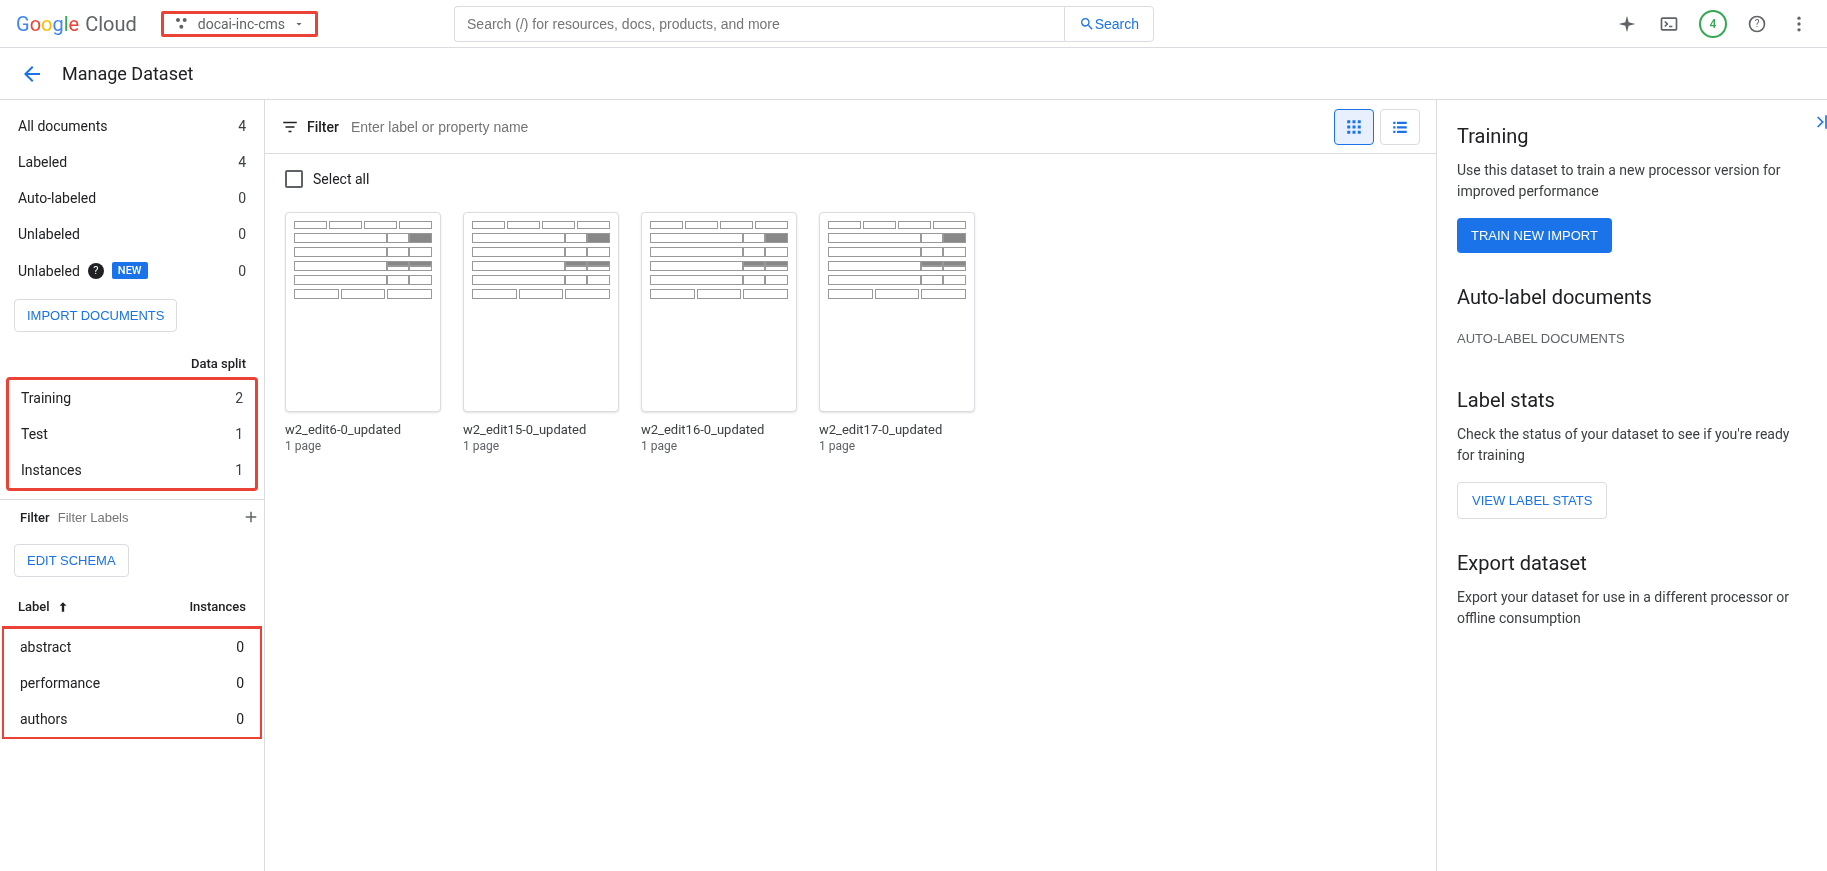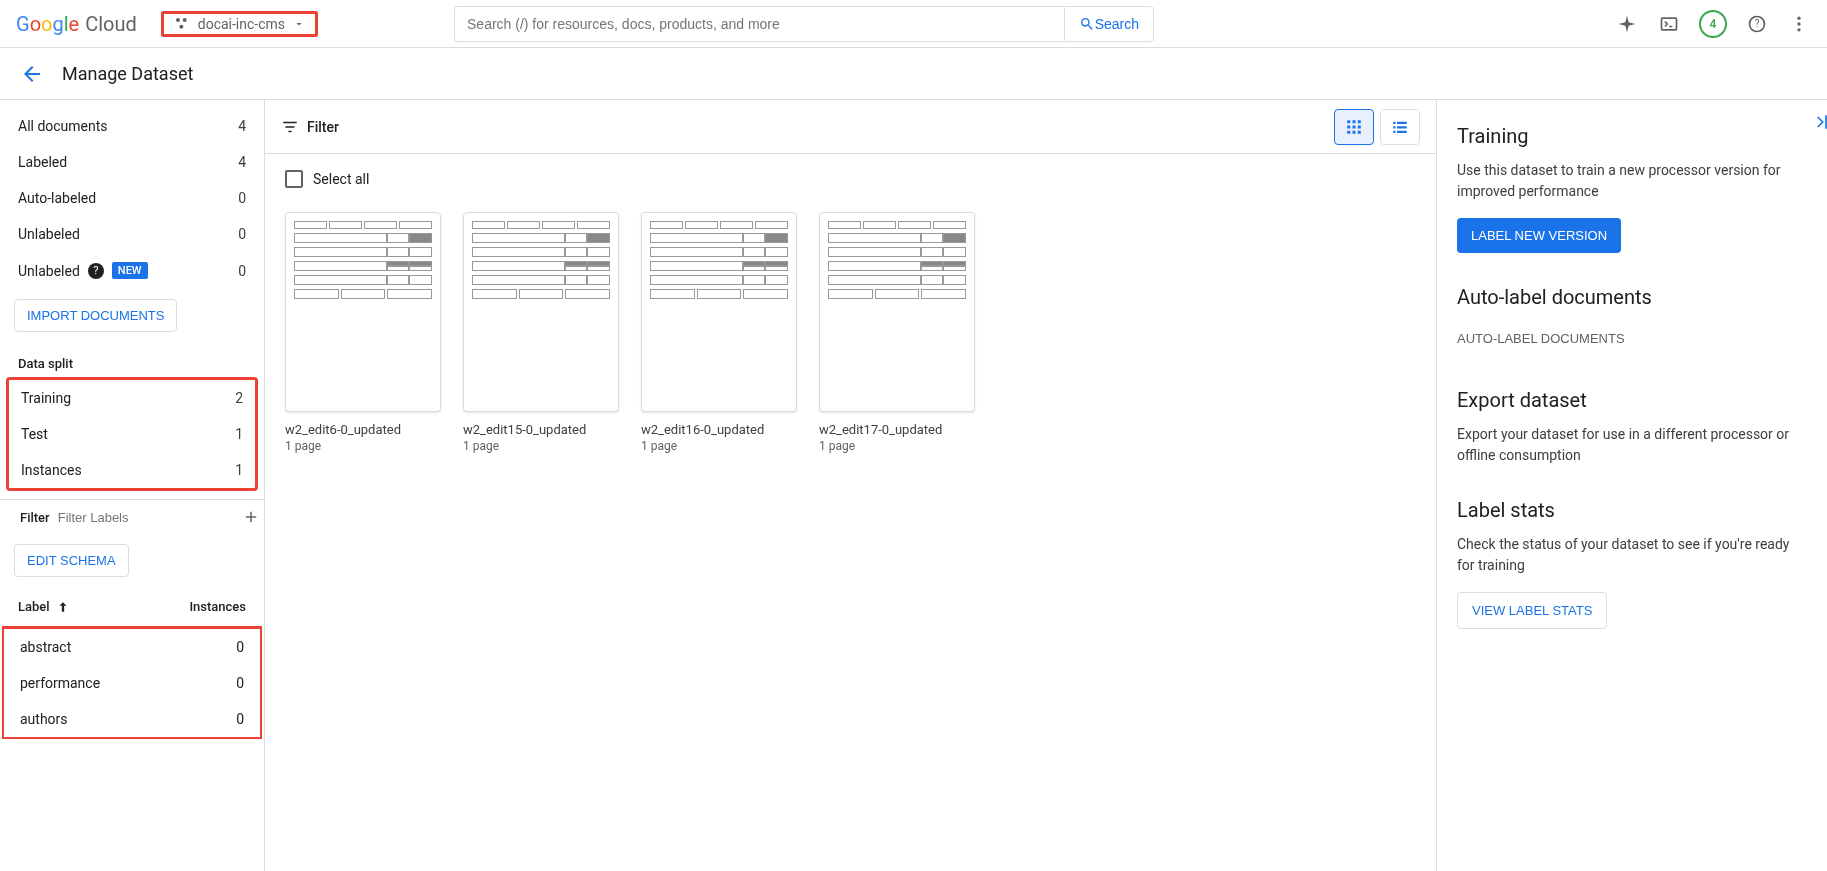--- a/index.html
+++ b/index.html
@@ -34,21 +34,21 @@
 .right-pane { width: 390px; padding: 24px 20px; overflow-y: auto; position: relative; }
 .right-collapse { position: absolute; top: 12px; right: -4px; color: #1a73e8; cursor: pointer; }
 
 
 .side-row { display: flex; justify-content: space-between; align-items: center; padding: 10px 18px; font-size: 14px; cursor: pointer; }
 .side-row .count { color: #3c4043; }
 .side-row.badge-row .left { display: flex; align-items: center; gap: 8px; }
 .help-circle { width: 16px; height: 16px; border-radius: 50%; background: #202124; color: #fff; font-size: 11px; display: flex; align-items: center; justify-content: center; }
 .new-badge { background: #1a73e8; color: #fff; font-size: 11px; padding: 2px 6px; border-radius: 2px; font-weight: 500; }
 .import-btn, .edit-schema-btn { margin: 10px 14px; border: 1px solid #dadce0; background: #fff; color: #1a73e8; font-size: 13px; font-weight: 500; padding: 8px 12px; border-radius: 4px; cursor: pointer; }
-.section-label { font-size: 13px; font-weight: 500; padding: 14px 18px 6px; }
+.section-label { font-size: 13px; font-weight: 500; padding: 14px 18px 6px; text-align: right; }
 .highlight-box { border: 3px solid #ea4335; border-radius: 4px; margin: 0 6px; }
 .highlight-box .side-row { padding-left: 12px; padding-right: 12px; }
 .filter-row { display: flex; align-items: center; padding: 8px 12px; gap: 8px; border-top: 1px solid #dadce0; margin-top: 8px; }
 .filter-label { font-size: 13px; font-weight: 500; }
 .filter-input { flex: 1; border: none; outline: none; font-size: 13px; }
 .filter-icons { display: flex; gap: 14px; color: #5f6368; }
 .label-header { display: flex; justify-content: space-between; padding: 12px 18px; font-size: 13px; font-weight: 500; }
 .label-header .left { display: flex; align-items: center; gap: 6px; }
 .label-list-highlight { border: 2px solid #ea4335; border-top: 3px solid #ea4335; margin: 0 2px; }
 .label-row { display: flex; justify-content: space-between; padding: 10px 16px; font-size: 14px; }
@@ -250,20 +250,21 @@
   </div>
 
   <div class="main-pane">
     <div class="main-toolbar">
       <div class="filter-icon-text">
         <svg width="18" height="18" viewBox="0 0 24 24">
             <path d="M3 6h18M6 12h12M10 18h4" stroke="#202124" stroke-width="2"></path>
           </svg>
         <span>Filter</span>
       </div>
+      <input class="label-filter-input" placeholder="Enter label or property name" style="">
       <div class="view-toggle">
         <div class="view-btn active">
           <svg width="18" height="18" viewBox="0 0 24 24">
               <rect x="3" y="3" width="4" height="4" fill="#1a73e8"></rect>
               <rect x="10" y="3" width="4" height="4" fill="#1a73e8"></rect>
               <rect x="17" y="3" width="4" height="4" fill="#1a73e8"></rect>
               <rect x="3" y="10" width="4" height="4" fill="#1a73e8"></rect>
               <rect x="10" y="10" width="4" height="4" fill="#1a73e8"></rect>
               <rect x="17" y="10" width="4" height="4" fill="#1a73e8"></rect>
               <rect x="3" y="17" width="4" height="4" fill="#1a73e8"></rect>
@@ -525,32 +526,32 @@
     <span class="right-collapse">
       <svg width="20" height="20" viewBox="0 0 24 24">
           <path d="M8 6l6 6-6 6" stroke="#1a73e8" stroke-width="2" fill="none"></path>
           <path d="M18 4v16" stroke="#1a73e8" stroke-width="2"></path>
         </svg>
     </span>
 
     <div class="rp-section">
       <h3 class="rp-heading">Training</h3>
       <p class="rp-text">Use this dataset to train a new processor version for improved performance</p>
-      <button class="btn-primary">LABEL NEW VERSION</button>
+      <button class="btn-primary">TRAIN NEW IMPORT</button>
     </div>
 
     <div class="rp-section">
       <h3 class="rp-heading">Auto-label documents</h3>
       <button class="btn-flat">AUTO-LABEL DOCUMENTS</button>
-    </div>
-
-    <div class="rp-section">
-      <h3 class="rp-heading">Export dataset</h3>
-      <p class="rp-text">Export your dataset for use in a different processor or offline consumption</p>
     </div>
 
     <div class="rp-section">
       <h3 class="rp-heading">Label stats</h3>
       <p class="rp-text">Check the status of your dataset to see if you're ready for training</p>
       <button class="btn-outlined">VIEW LABEL STATS</button>
     </div>
+
+    <div class="rp-section">
+      <h3 class="rp-heading">Export dataset</h3>
+      <p class="rp-text">Export your dataset for use in a different processor or offline consumption</p>
+    </div>
   </div>
 </div>
 
 </body></html>

